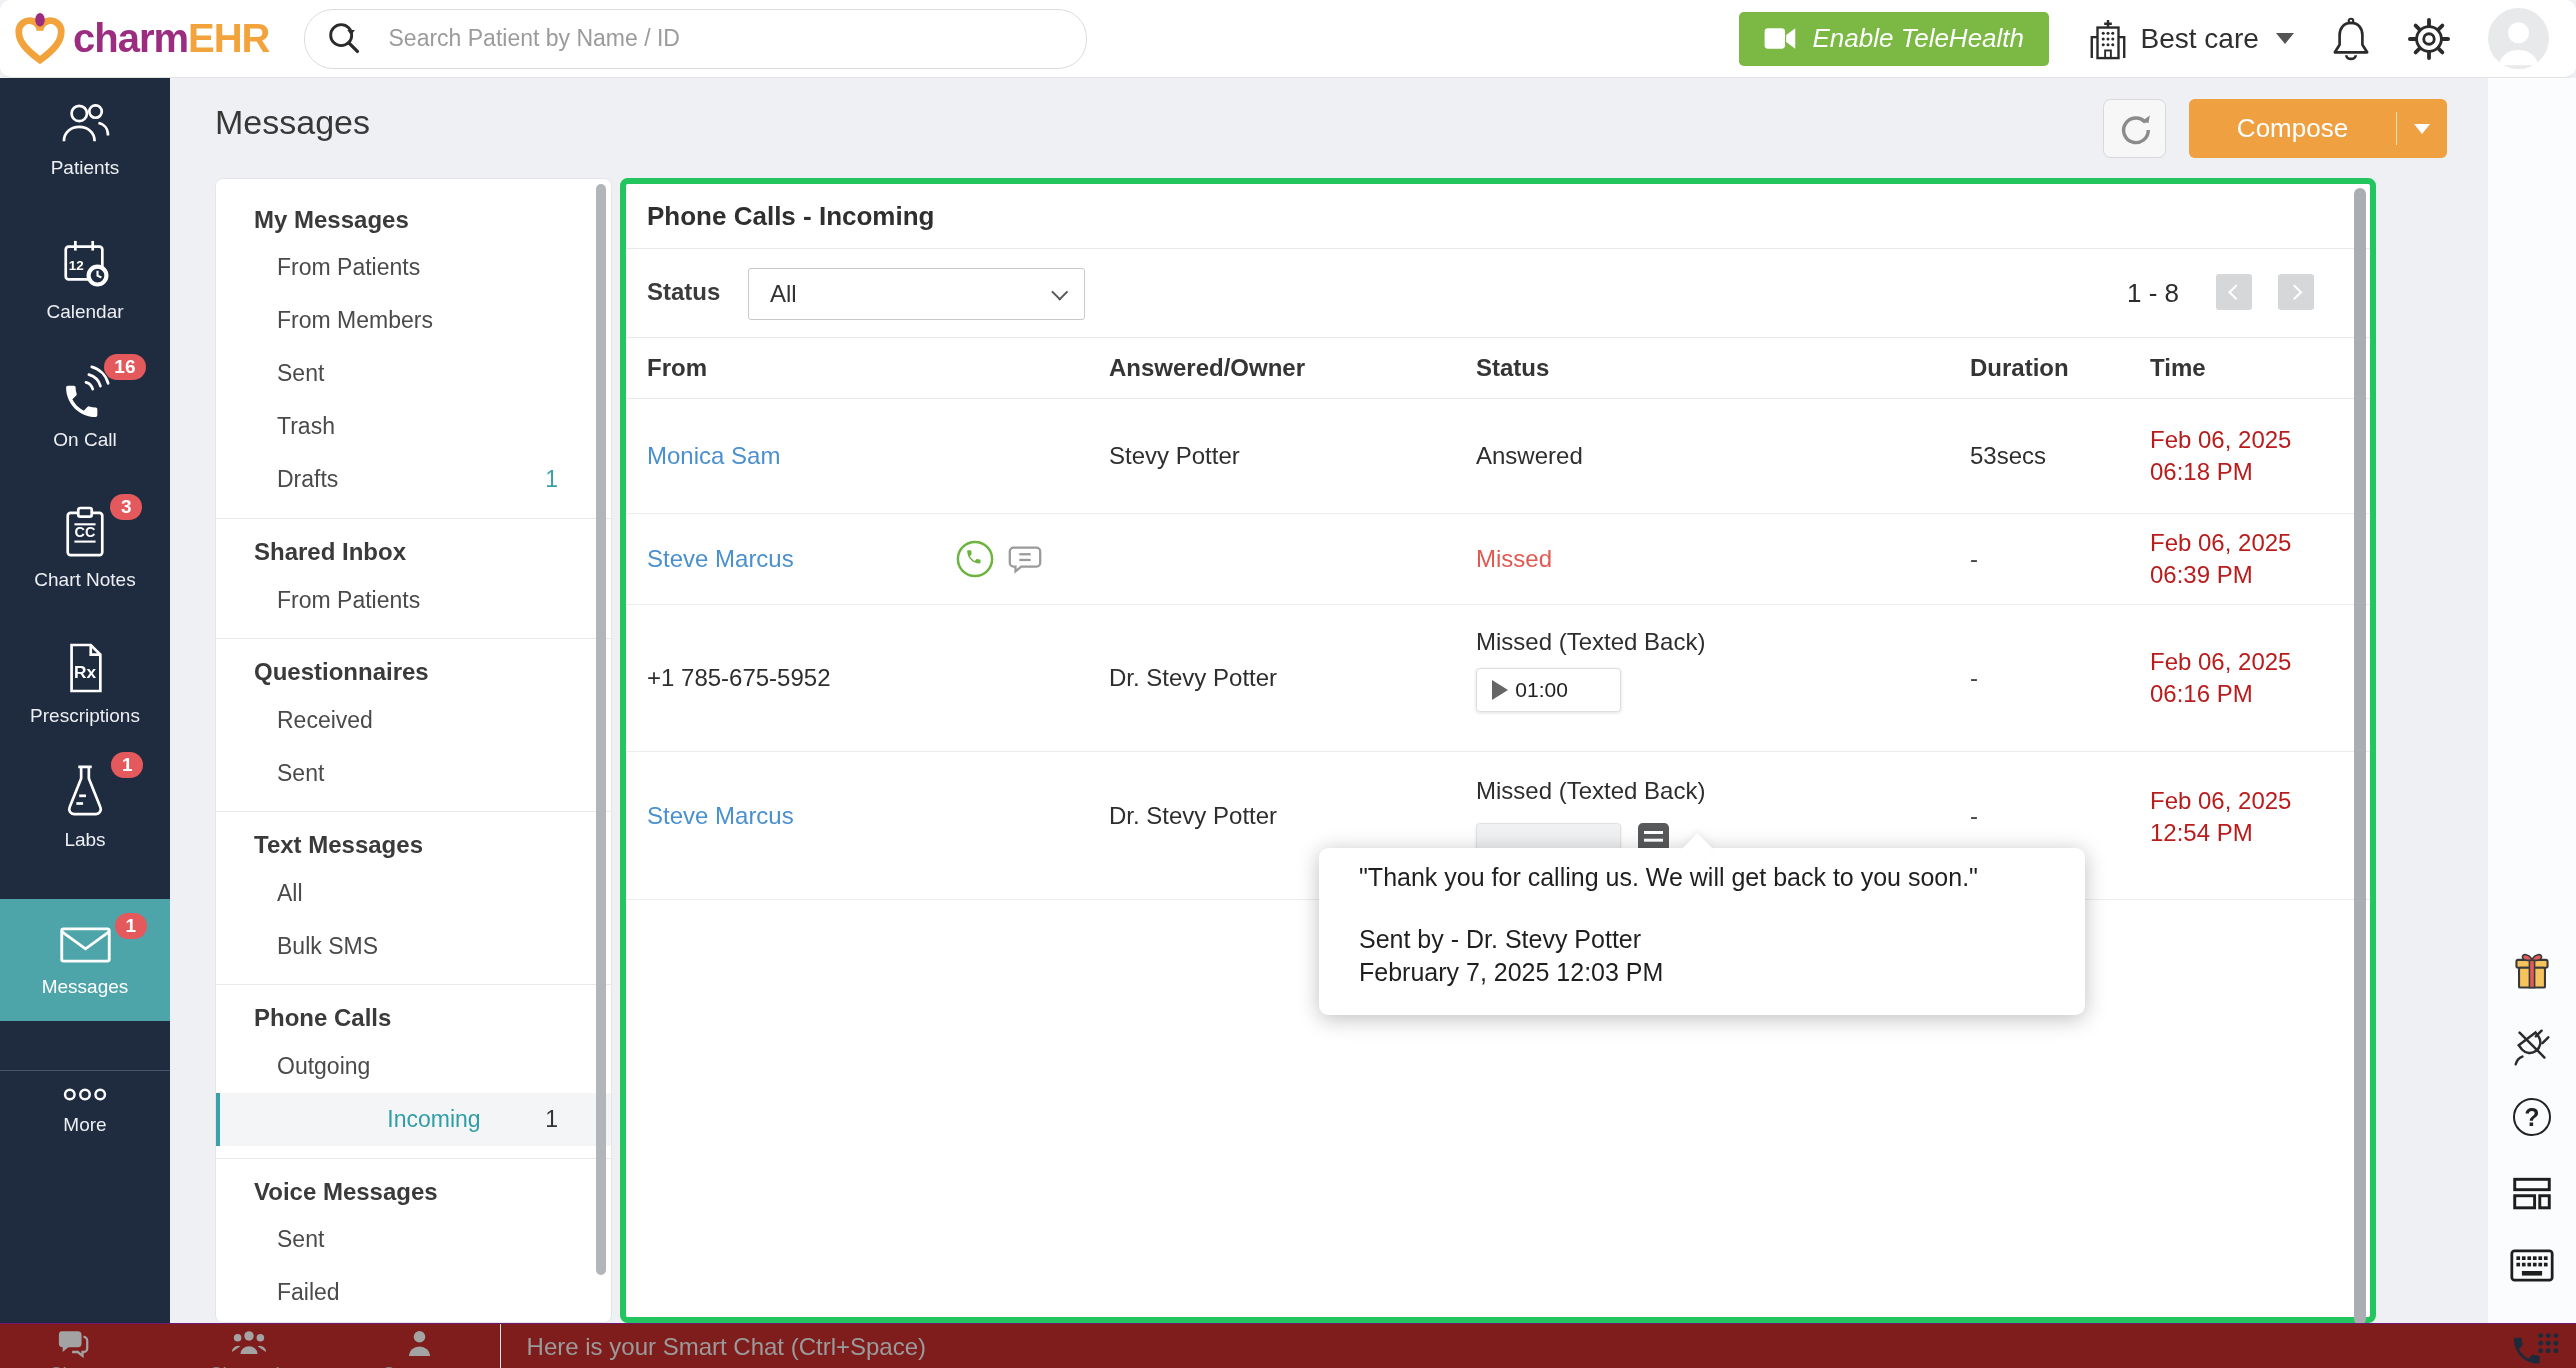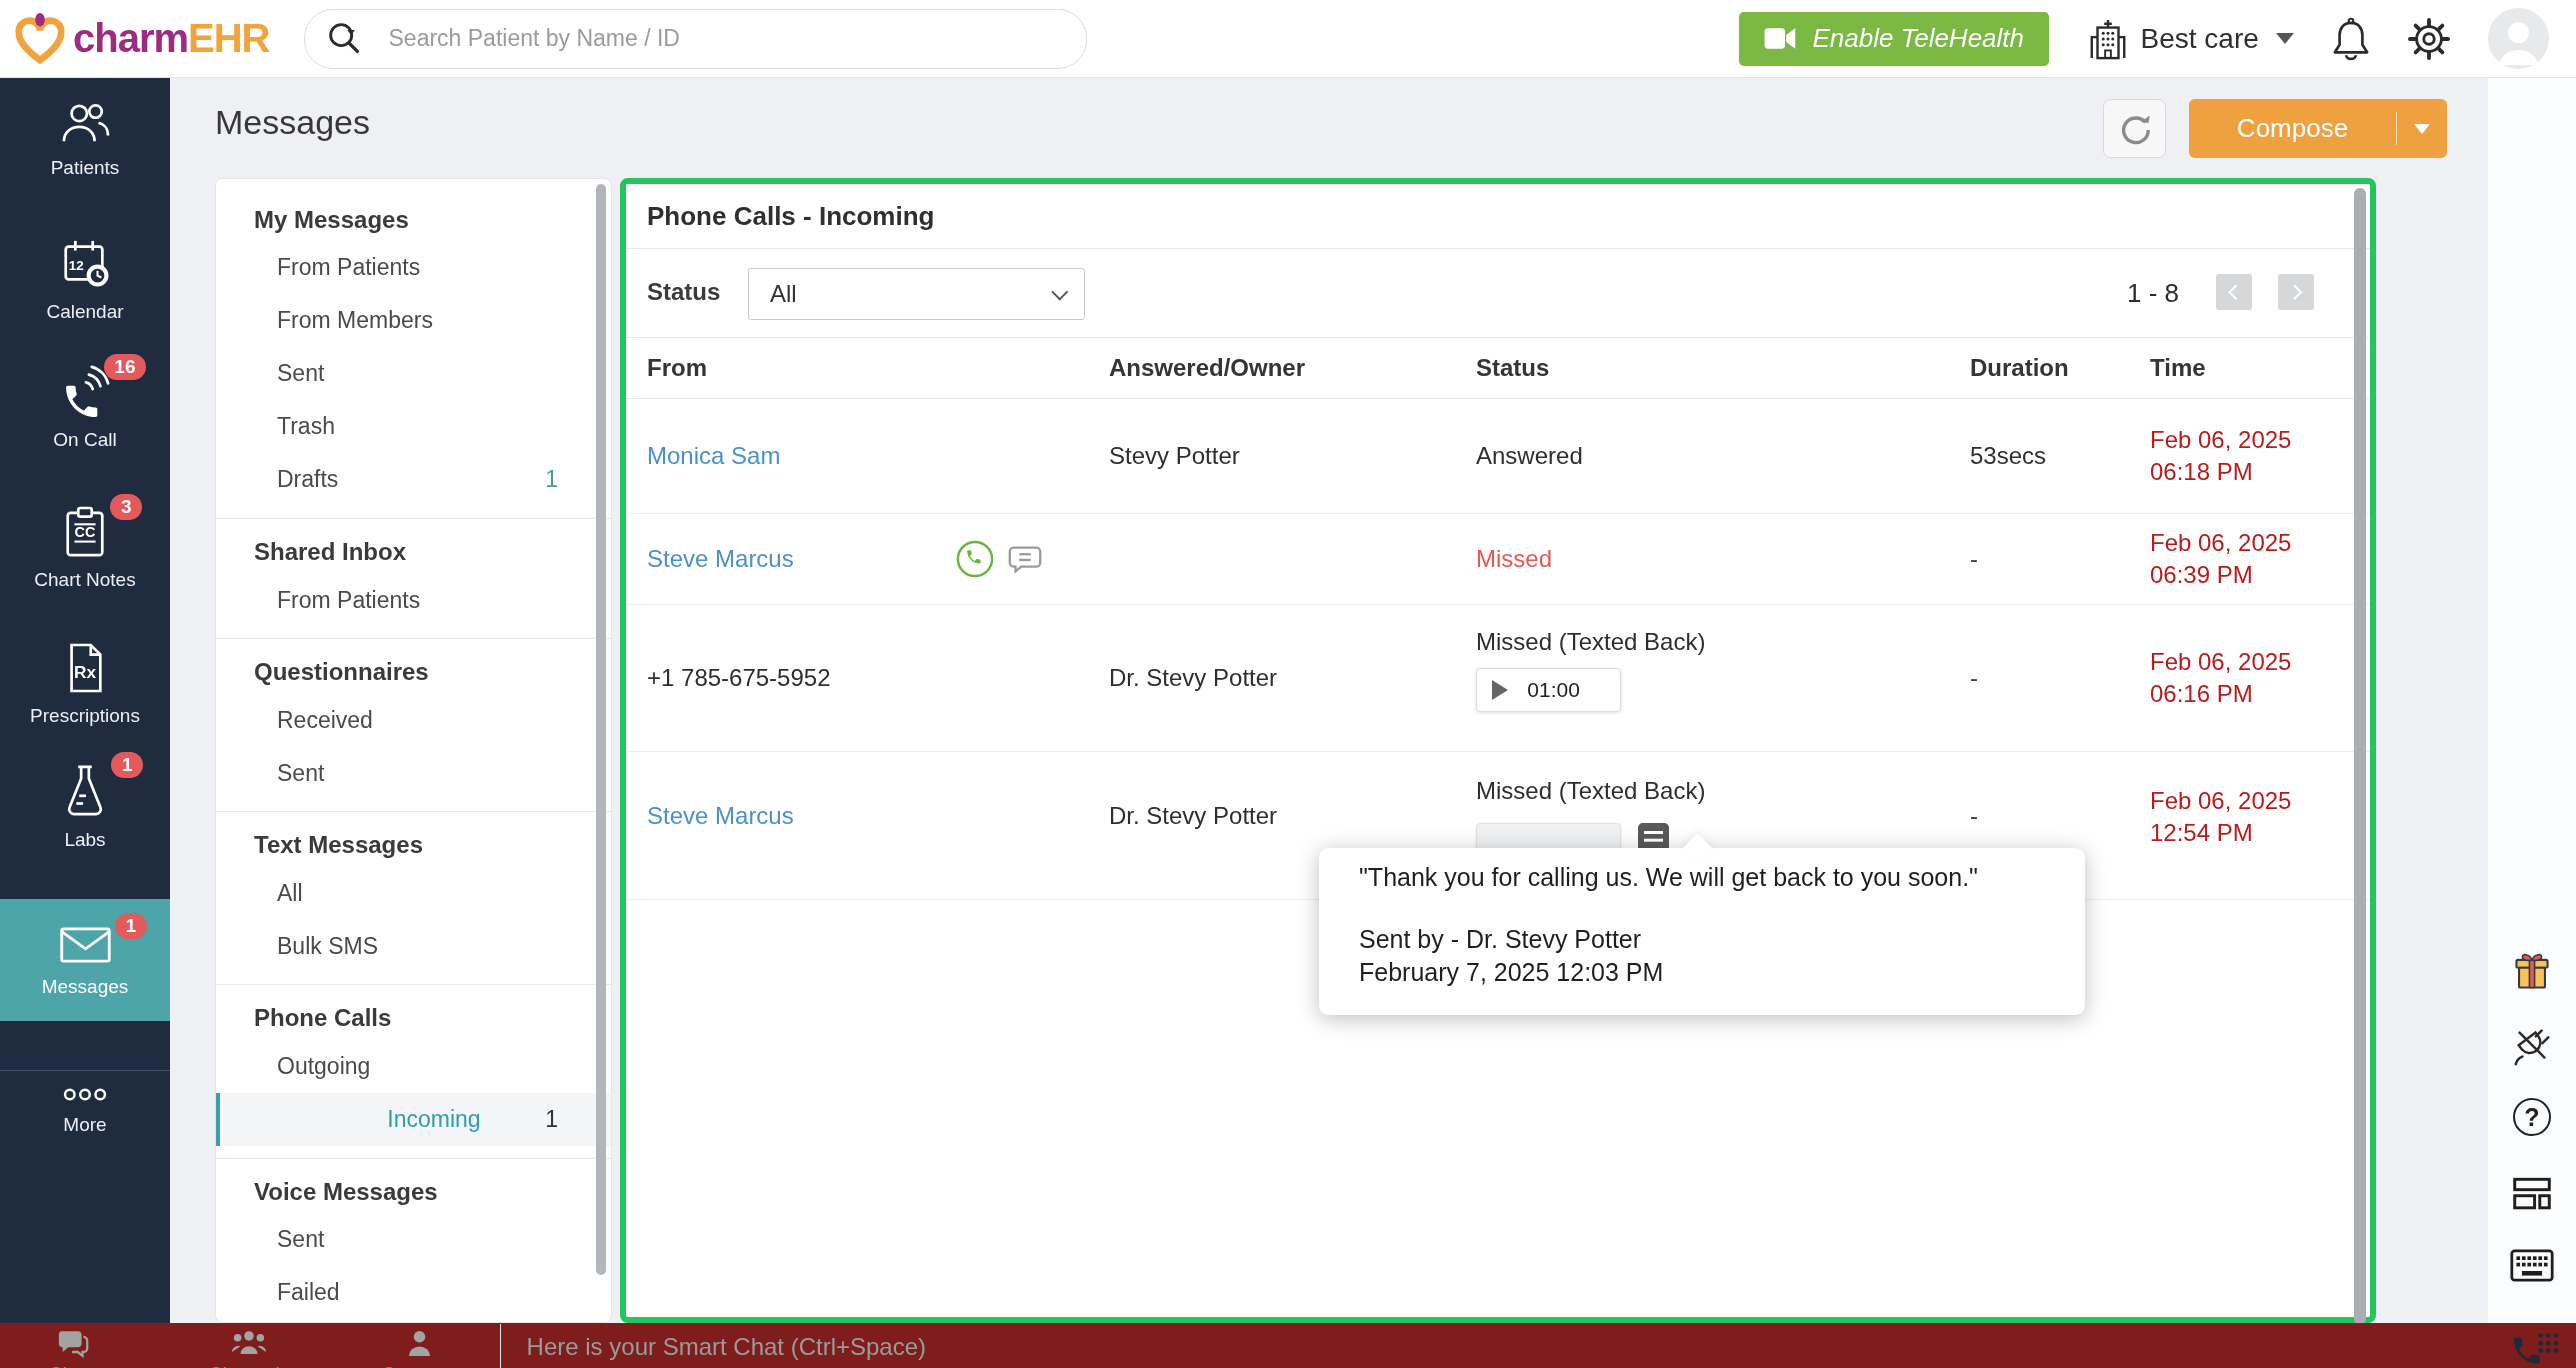--- a/index.html
+++ b/index.html
@@ -9,21 +9,21 @@
     background:#eef0f3;
     font-family:"Liberation Sans", sans-serif;
     color:#3a3a3a;
   }
   svg { display:block; }
 
   
   .topbar {
     position:absolute; top:0; left:0; width:2576px; height:78px;
     background:#ffffff; border-bottom:1px solid #e3e3e3;
-    display:flex; align-items:center; z-index:30;
+    display:flex; align-items:center; z-index:30;border-radius:11px;
   }
   .logo { display:flex; align-items:center; margin-left:15.3px; }
   .logo-text { font-size:40px; font-weight:bold; letter-spacing:-1px; margin-left:7.7px; }
   .logo-charm { color:#9b2c7f; }
   .logo-ehr { color:#f2a33c; }
   .searchbar {
     margin-left:34px; width:783px; height:60px;
     border:1.9px solid #dcdcdc; border-radius:29px;
     display:flex; align-items:center; padding-left:19px; background:#fff;
   }
@@ -162,21 +162,21 @@
   .cell { position:absolute; font-size:24px; color:#2e2e2e; }
   .vcenter { top:50%; transform:translateY(-50%); }
   .link { color:#4a90ce; cursor:pointer; }
   .status-missed { color:#e15a52; }
   .time-cell { line-height:32px; color:#b91c1c; }
   .dash { color:#444; }
 
   .row-icons { position:absolute; left:330px; display:flex; gap:11.5px; align-items:center; }
 
   .audio-player {
-    display:flex; align-items:center; gap:19px;
+    display:flex; align-items:center; gap:7px;
     width:145px; height:44px; border:1px solid #ddd; border-radius:3.8px;
     background:#fff; box-shadow:0 1px 3.8px rgba(0,0,0,0.12); padding-left:15.3px;
     cursor:pointer; margin-top:11.5px;
   }
   .play-tri {
     width:0; height:0; border-top:10.5px solid transparent; border-bottom:10.5px solid transparent;
     border-left:16.3px solid #666;
   }
   .audio-time { font-size:21px; color:#222; }
 

